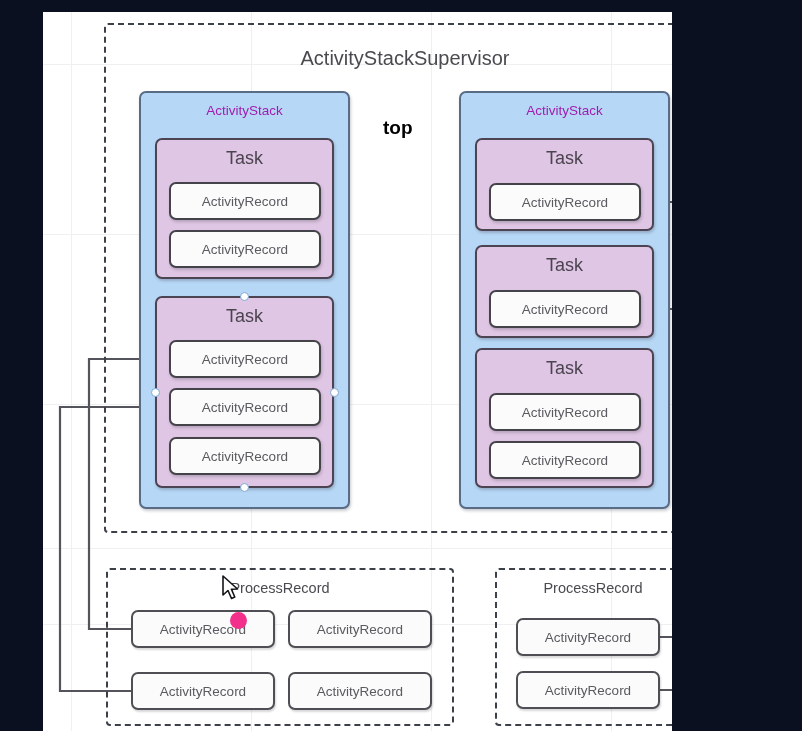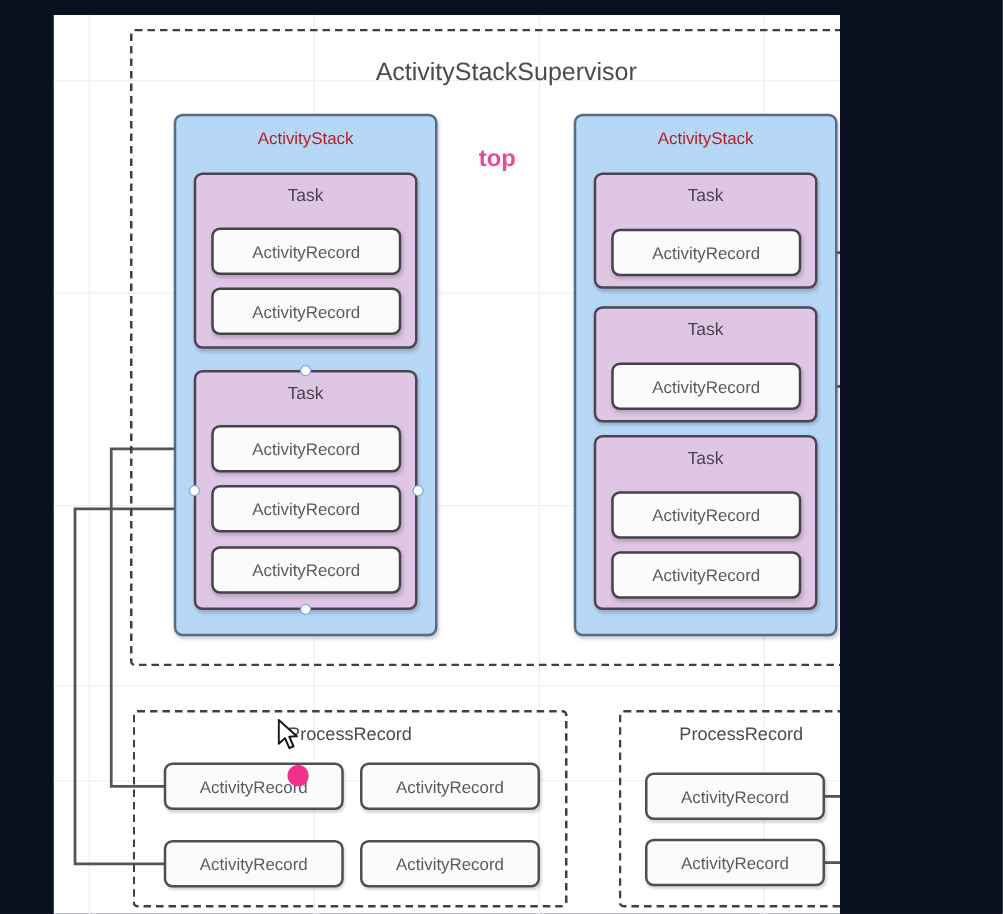--- a/index.html
+++ b/index.html
@@ -65,38 +65,38 @@
     border-radius: 7px;
     box-sizing: border-box;
     box-shadow: 1px 2px 3px rgba(40,50,70,0.25);
   }
   .stack-title {
     position: absolute;
     left: 0; right: 0;
     top: 10px;
     text-align: center;
     font-size: 13.5px;
-    color: #b91c1c;
+    color: #a21caf;
   }
 
   
   .task-box {
     position: absolute;
     background: #dfc6e4;
     border: 2px solid #4c4453;
     border-radius: 7px;
     box-sizing: border-box;
     box-shadow: 1px 2px 3px rgba(50,40,60,0.25);
   }
   .task-title {
     position: absolute;
     left: 0; right: 0;
     top: 8px;
     text-align: center;
-    font-size: 14px;
+    font-size: 18px;
     color: #4b4450;
   }
 
   
   .record-box {
     position: absolute;
     background: #fbfbfb;
     border: 2px solid #44434a;
     border-radius: 7px;
     box-sizing: border-box;
@@ -110,21 +110,21 @@
   .record-box.plain {
     border-color: #4e4e54;
     box-shadow: 1px 2px 2px rgba(40,40,50,0.18);
   }
 
   
   #top-label {
     position: absolute;
     font-size: 19px;
     font-weight: bold;
-    color: #ec4899;
+    color: #000000;
   }
 
   
   #connectors {
     position: absolute;
     left: 0; top: 0;
     width: 729px;
     height: 721px;
     pointer-events: none;
   }

